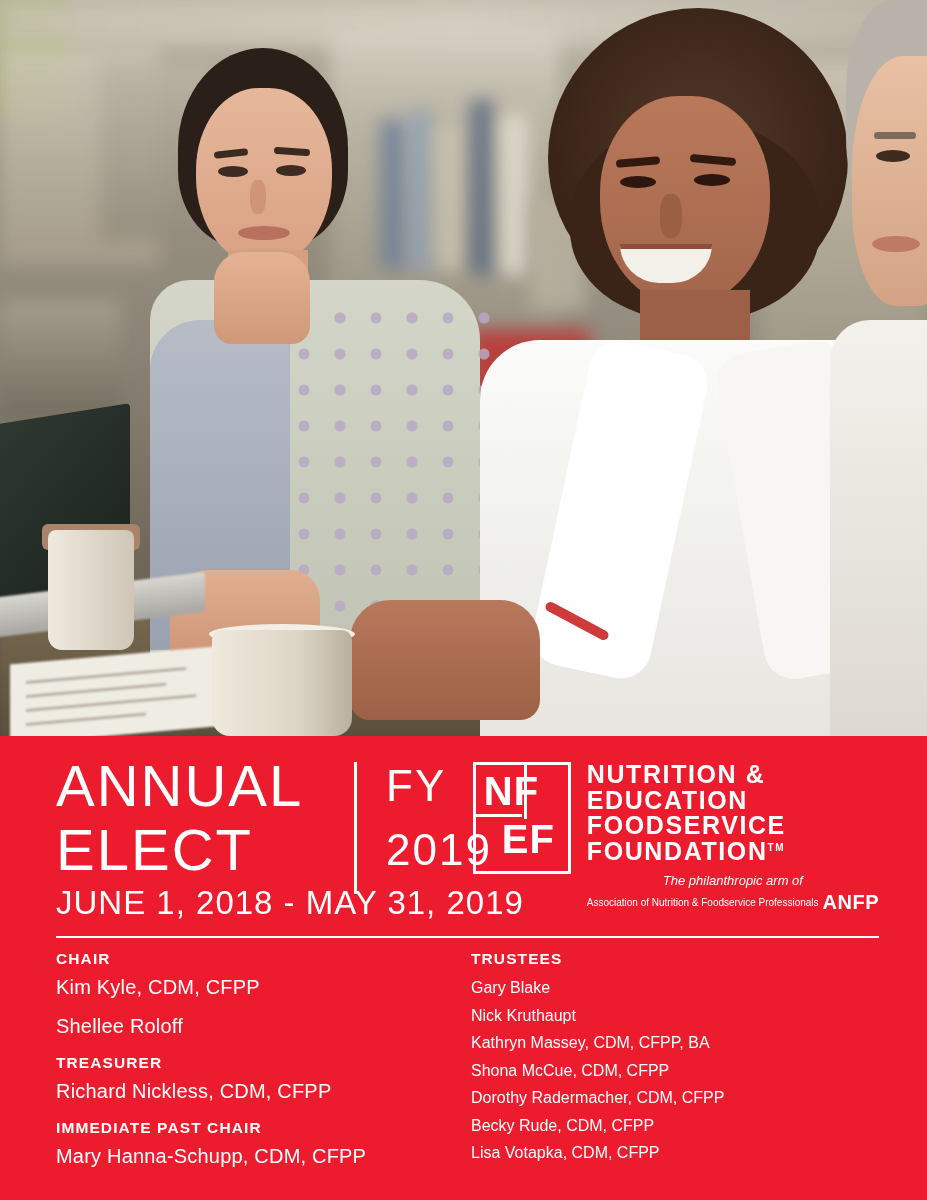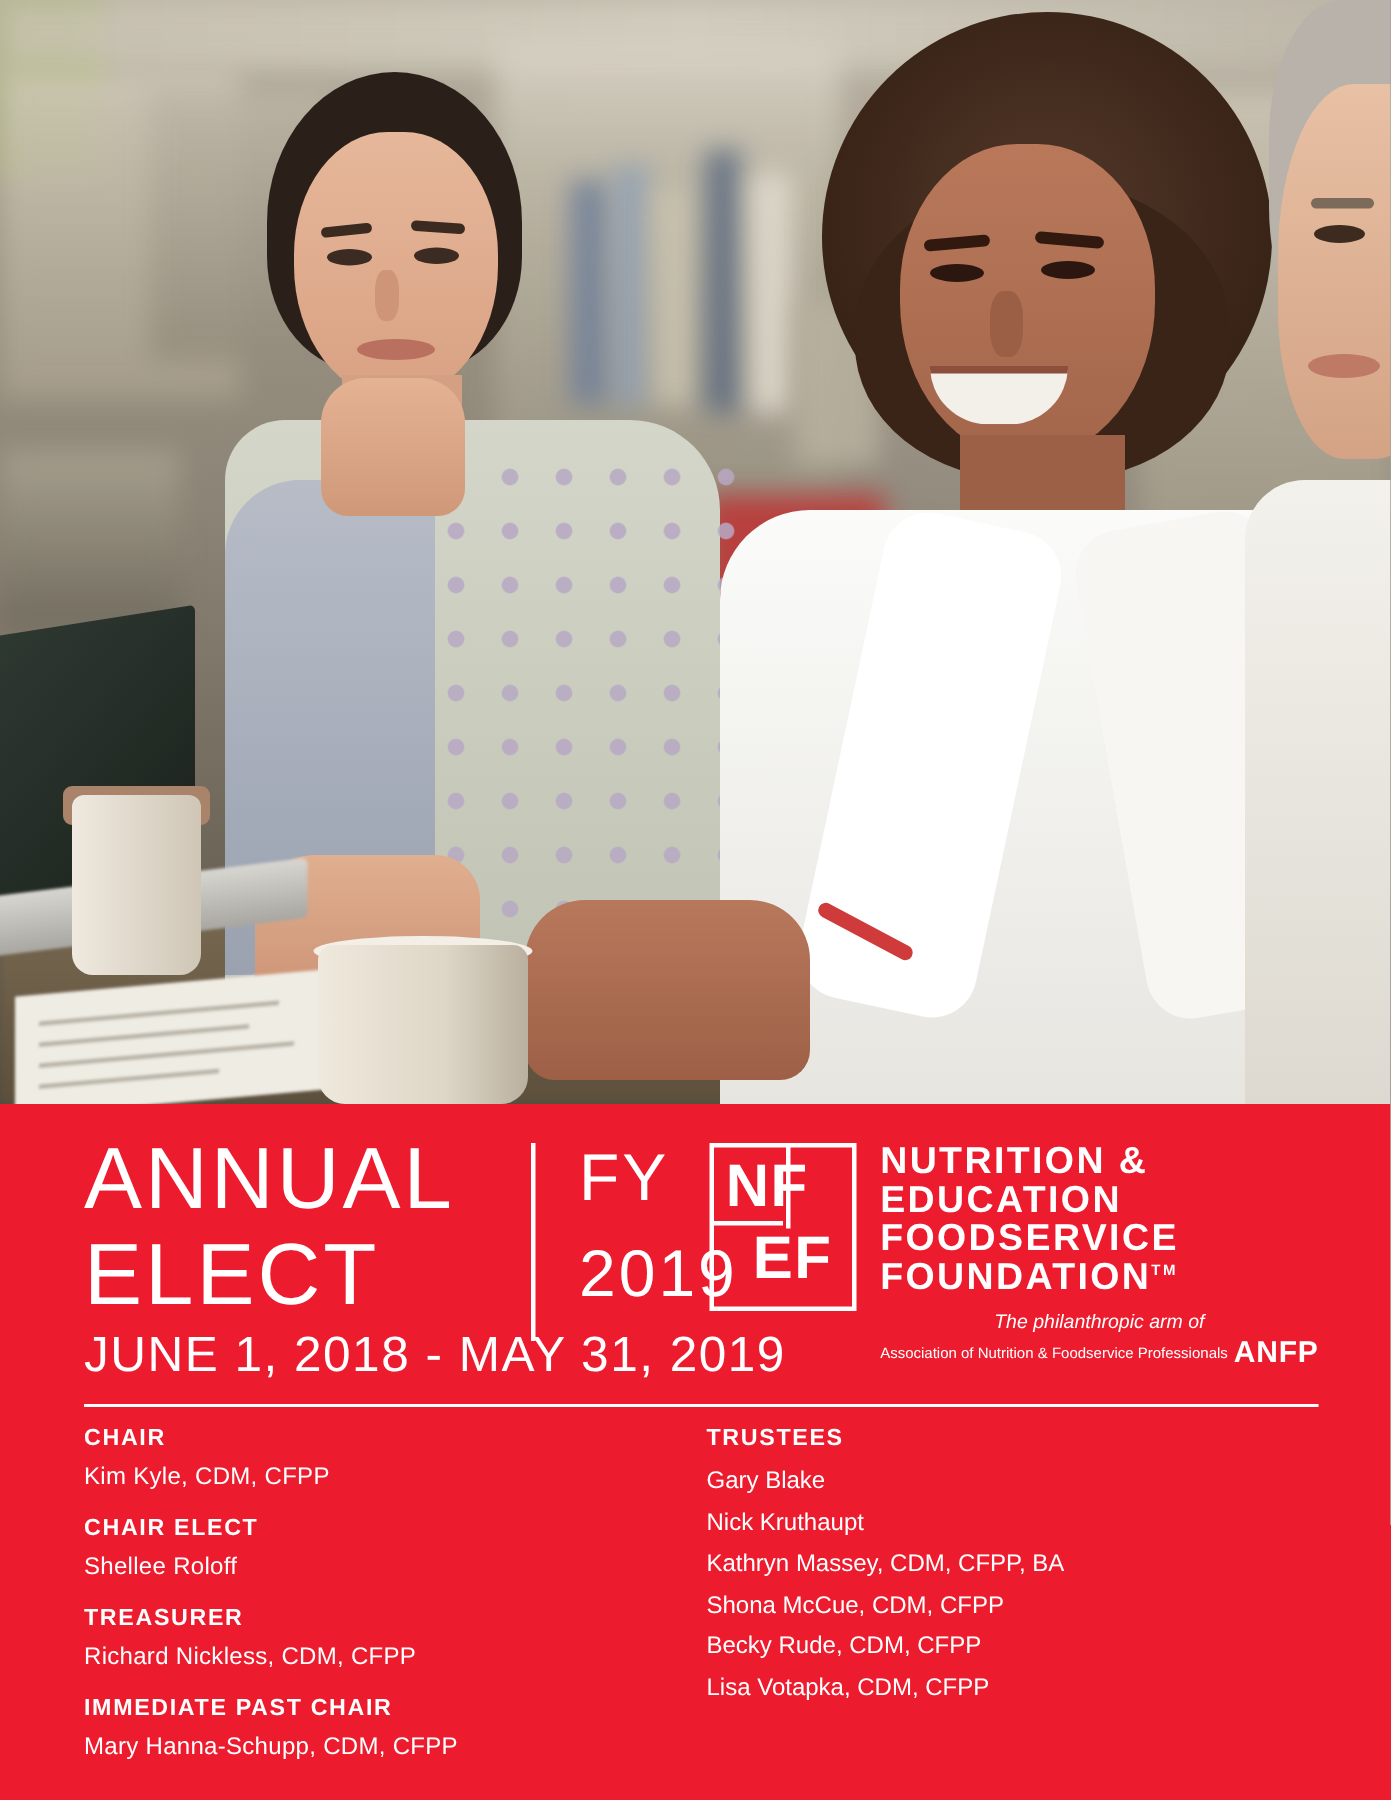--- a/index.html
+++ b/index.html
@@ -444,21 +444,21 @@
   .col-left { width: 415px; }
   .col-right { width: 415px; }
   .grp { margin-bottom: 16px; }
   .grp-title {
     font-size: 15.5px;
     font-weight: 700;
     letter-spacing: 1.1px;
     margin-bottom: 8px;
   }
   .grp-name {
-    font-size: 16px;
+    font-size: 20px;
     font-weight: 400;
     letter-spacing: 0.2px;
   }
   .trustee {
     font-size: 16px;
     line-height: 24px;
     margin-bottom: 3.5px;
   }
 </style>
 </head>
@@ -590,21 +590,20 @@
 
     <div class="cols">
       <div class="col-left">
 
         <div class="grp">
           <div class="grp-title">CHAIR</div>
           <div class="grp-name">Kim Kyle, CDM, CFPP</div>
         </div>
 
         <div class="grp">
-          <div class="grp-title">CHAIR ELECT</div>
           <div class="grp-name">Shellee Roloff</div>
         </div>
 
         <div class="grp">
           <div class="grp-title">TREASURER</div>
           <div class="grp-name">Richard Nickless, CDM, CFPP</div>
         </div>
 
         <div class="grp">
           <div class="grp-title">IMMEDIATE PAST CHAIR</div>
@@ -612,19 +611,20 @@
         </div>
 
       </div>
 
       <div class="col-right">
         <div class="grp-title">TRUSTEES</div>
         <div class="trustee">Gary Blake</div>
         <div class="trustee">Nick Kruthaupt</div>
         <div class="trustee">Kathryn Massey, CDM, CFPP, BA</div>
         <div class="trustee">Shona McCue, CDM, CFPP</div>
+        <div class="trustee">Dorothy Radermacher, CDM, CFPP</div>
         <div class="trustee">Becky Rude, CDM, CFPP</div>
         <div class="trustee">Lisa Votapka, CDM, CFPP</div>
       </div>
     </div>
 
   </div>
 </div>
 
 </body></html>

